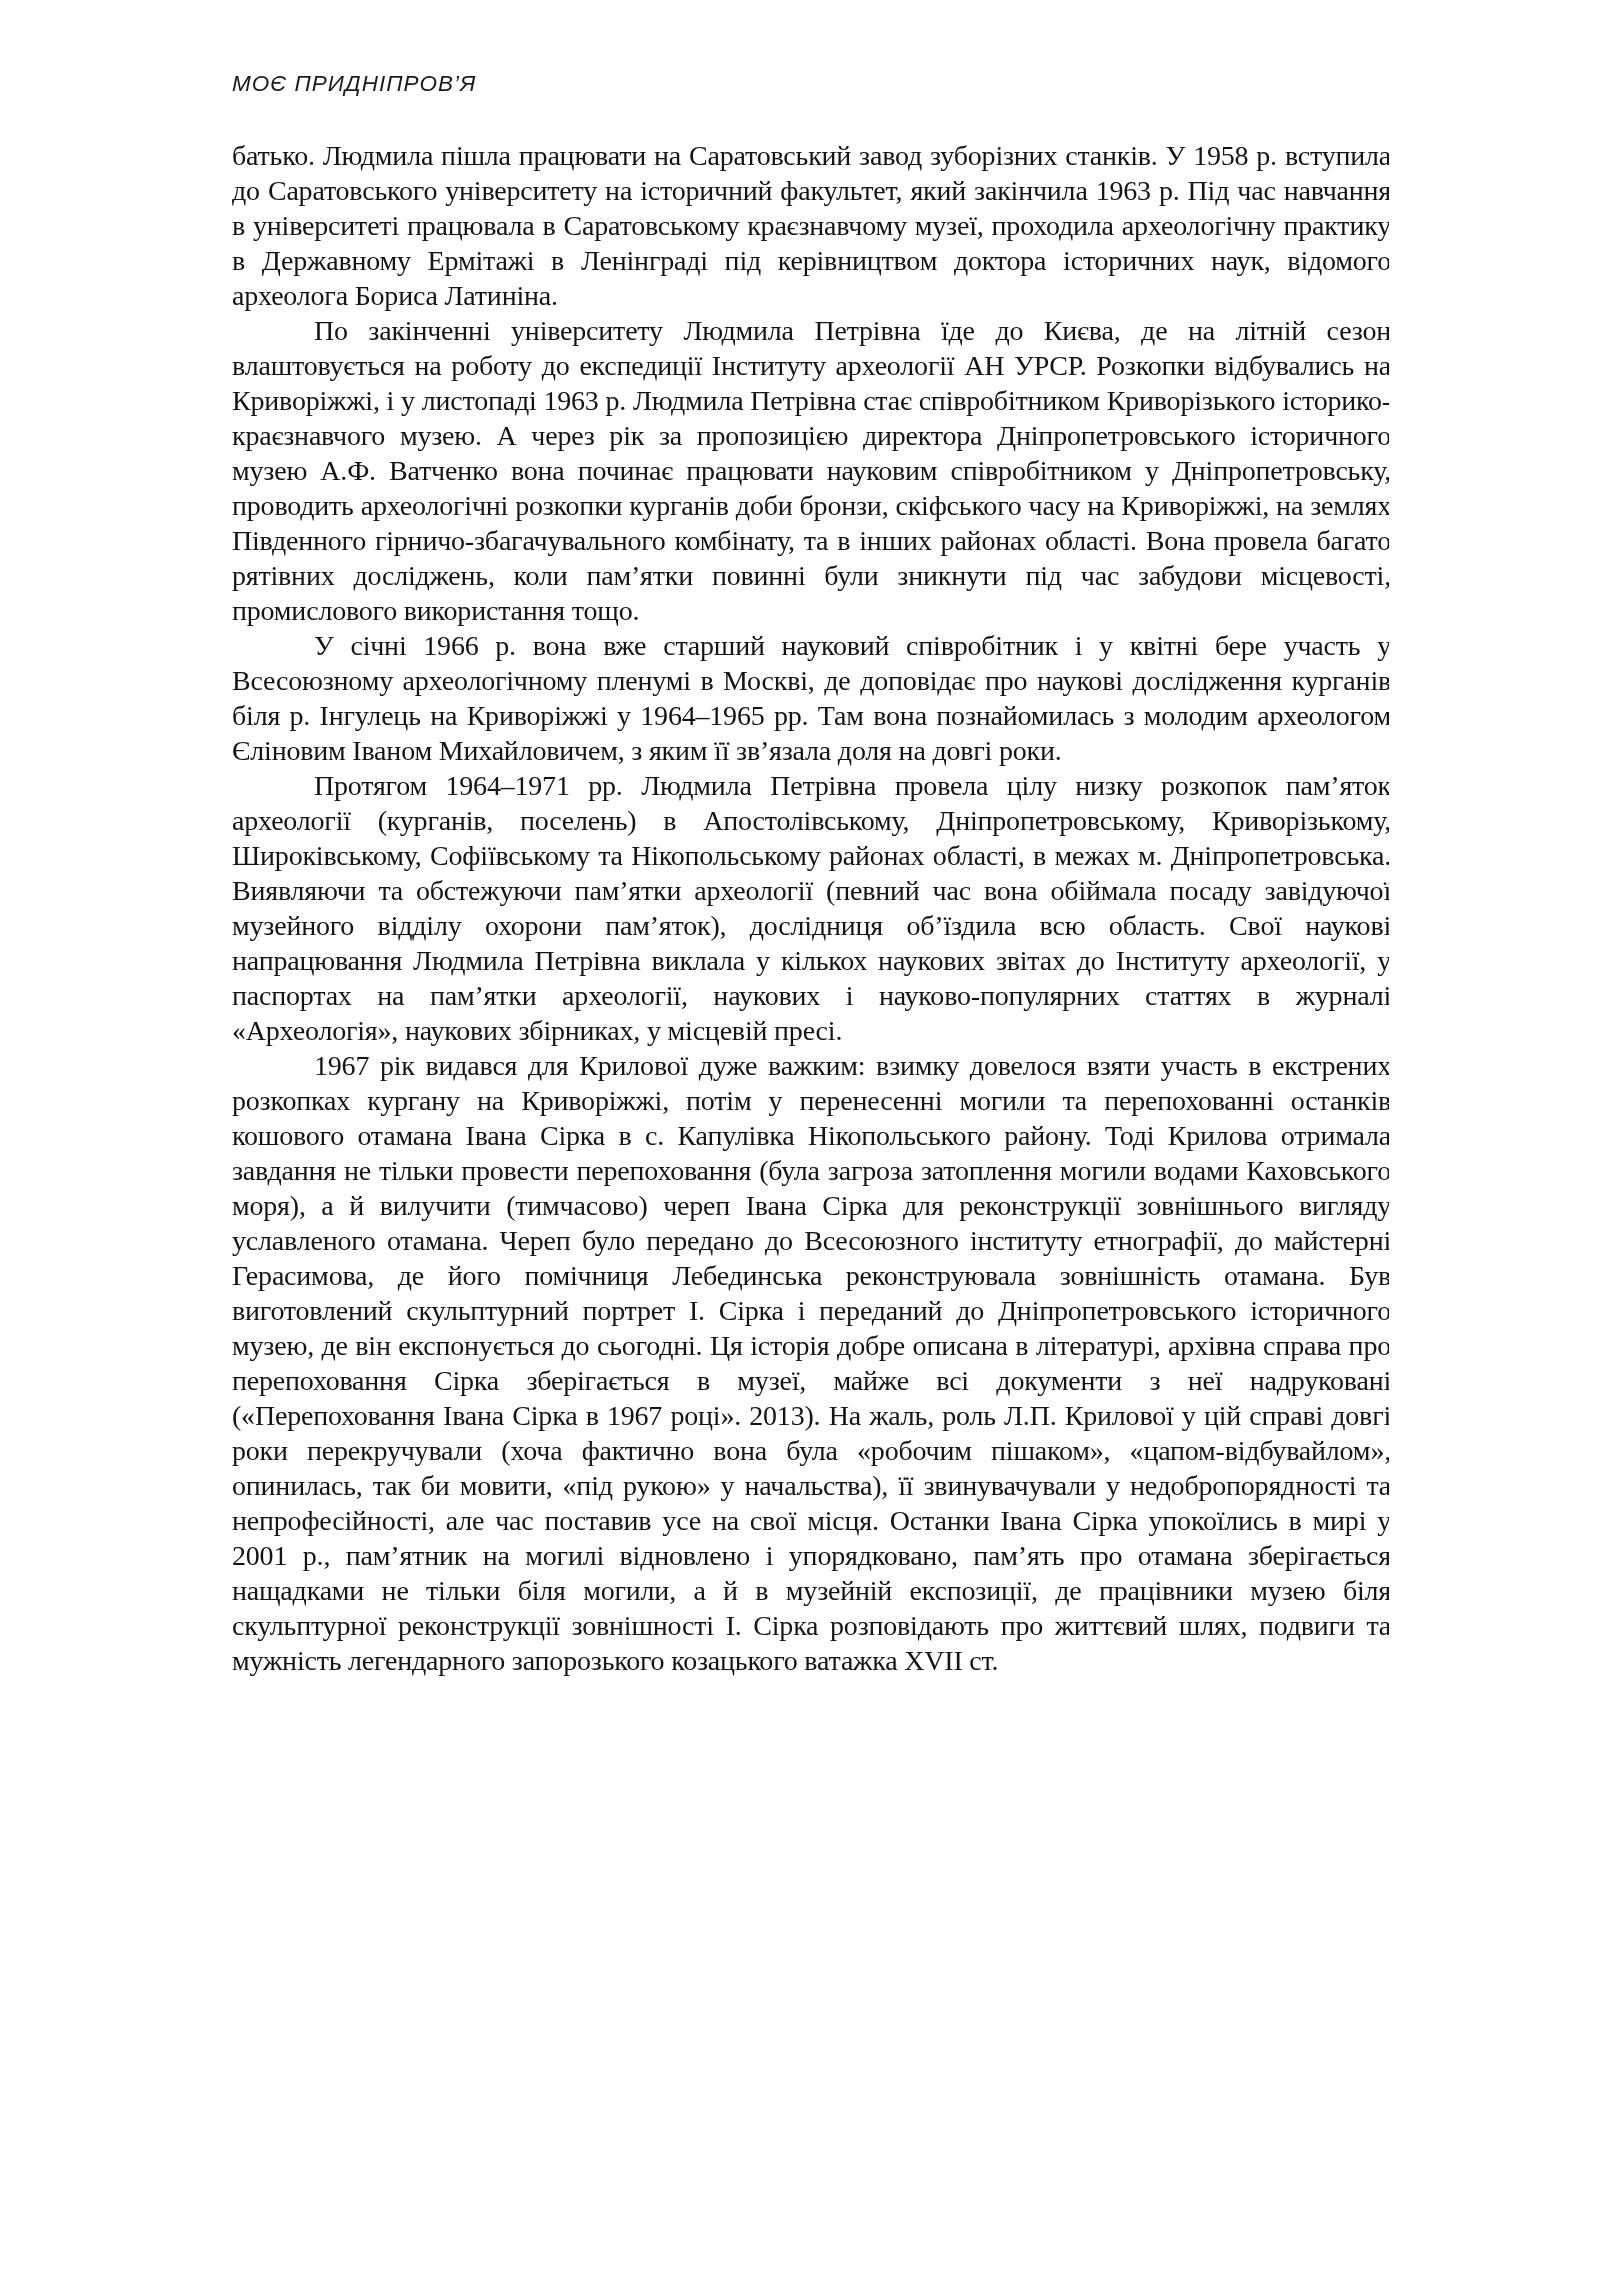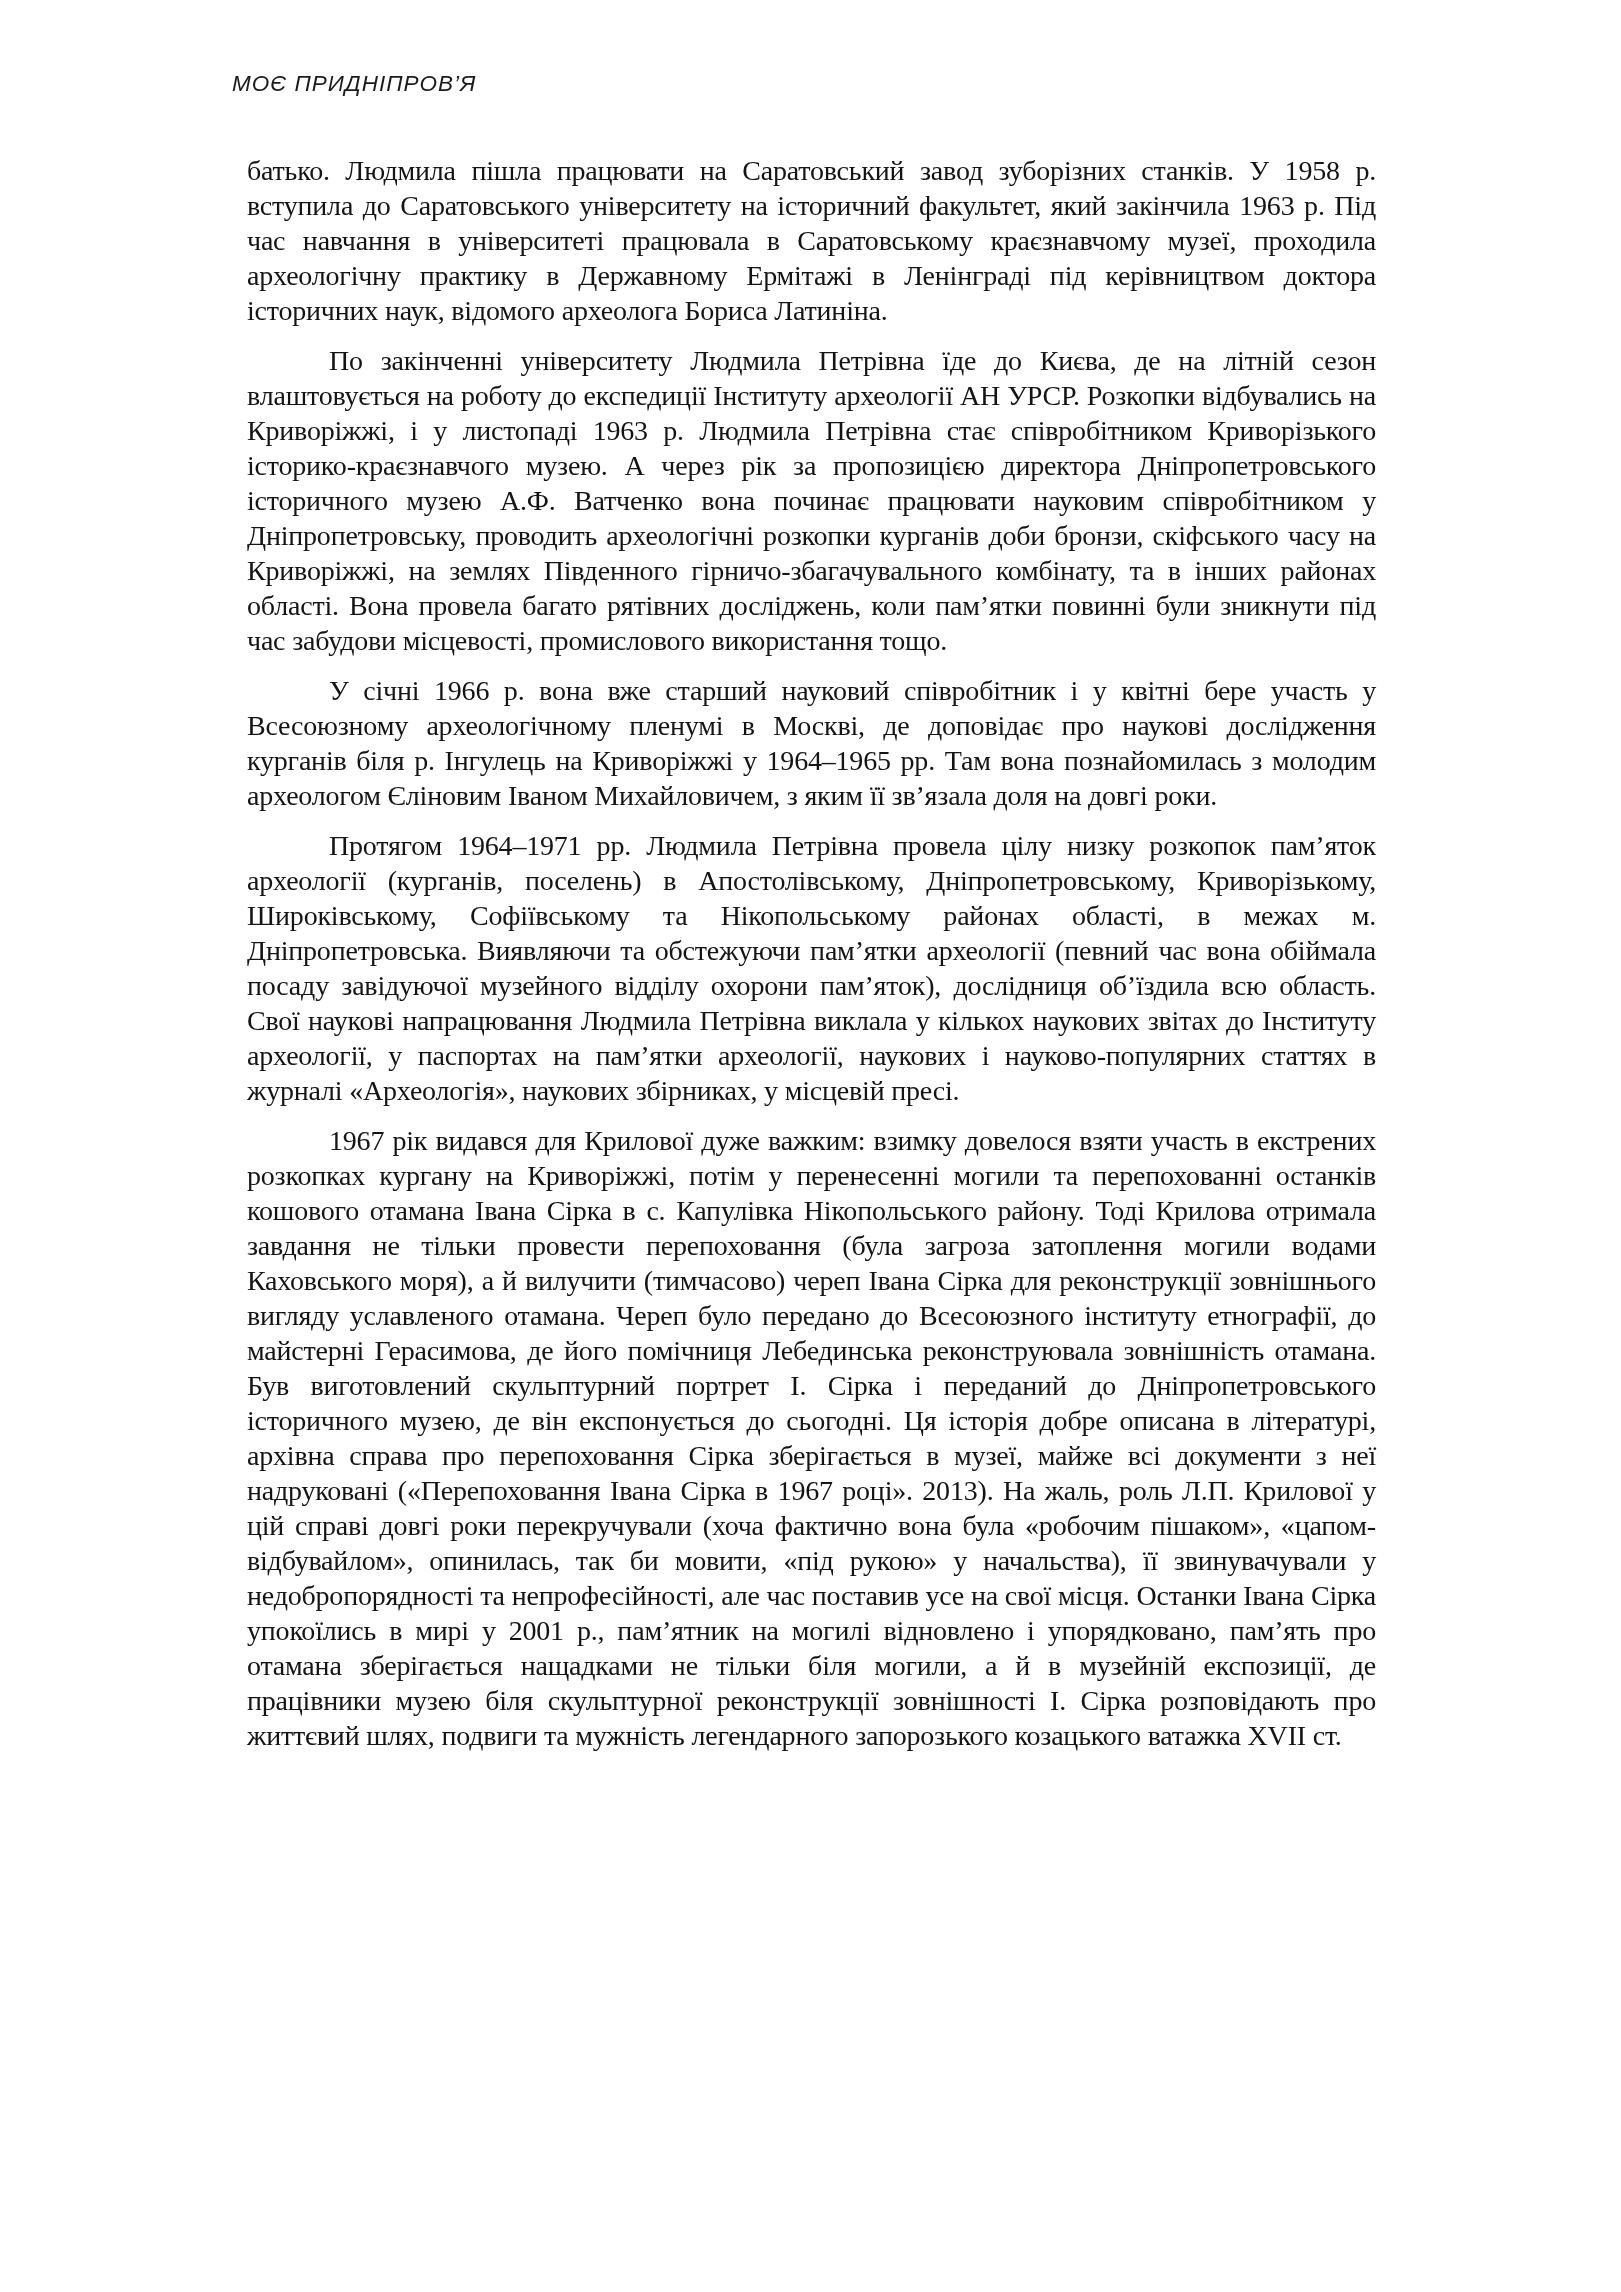--- a/index.html
+++ b/index.html
@@ -31,21 +31,21 @@
     position: absolute;
     left: 232px;
     top: 138px;
     width: 1159px;
     font-size: 28px;
     line-height: 35px;
     letter-spacing: -0.2px;
     text-align: justify;
   }
   .content p {
-    margin: 15px;
+    margin: 0;
     text-indent: 82px;
   }
   .content p.no-indent {
     text-indent: 0;
   }
   .page-number {
     text-indent: 0;
     text-align: left;
   }
 </style>

